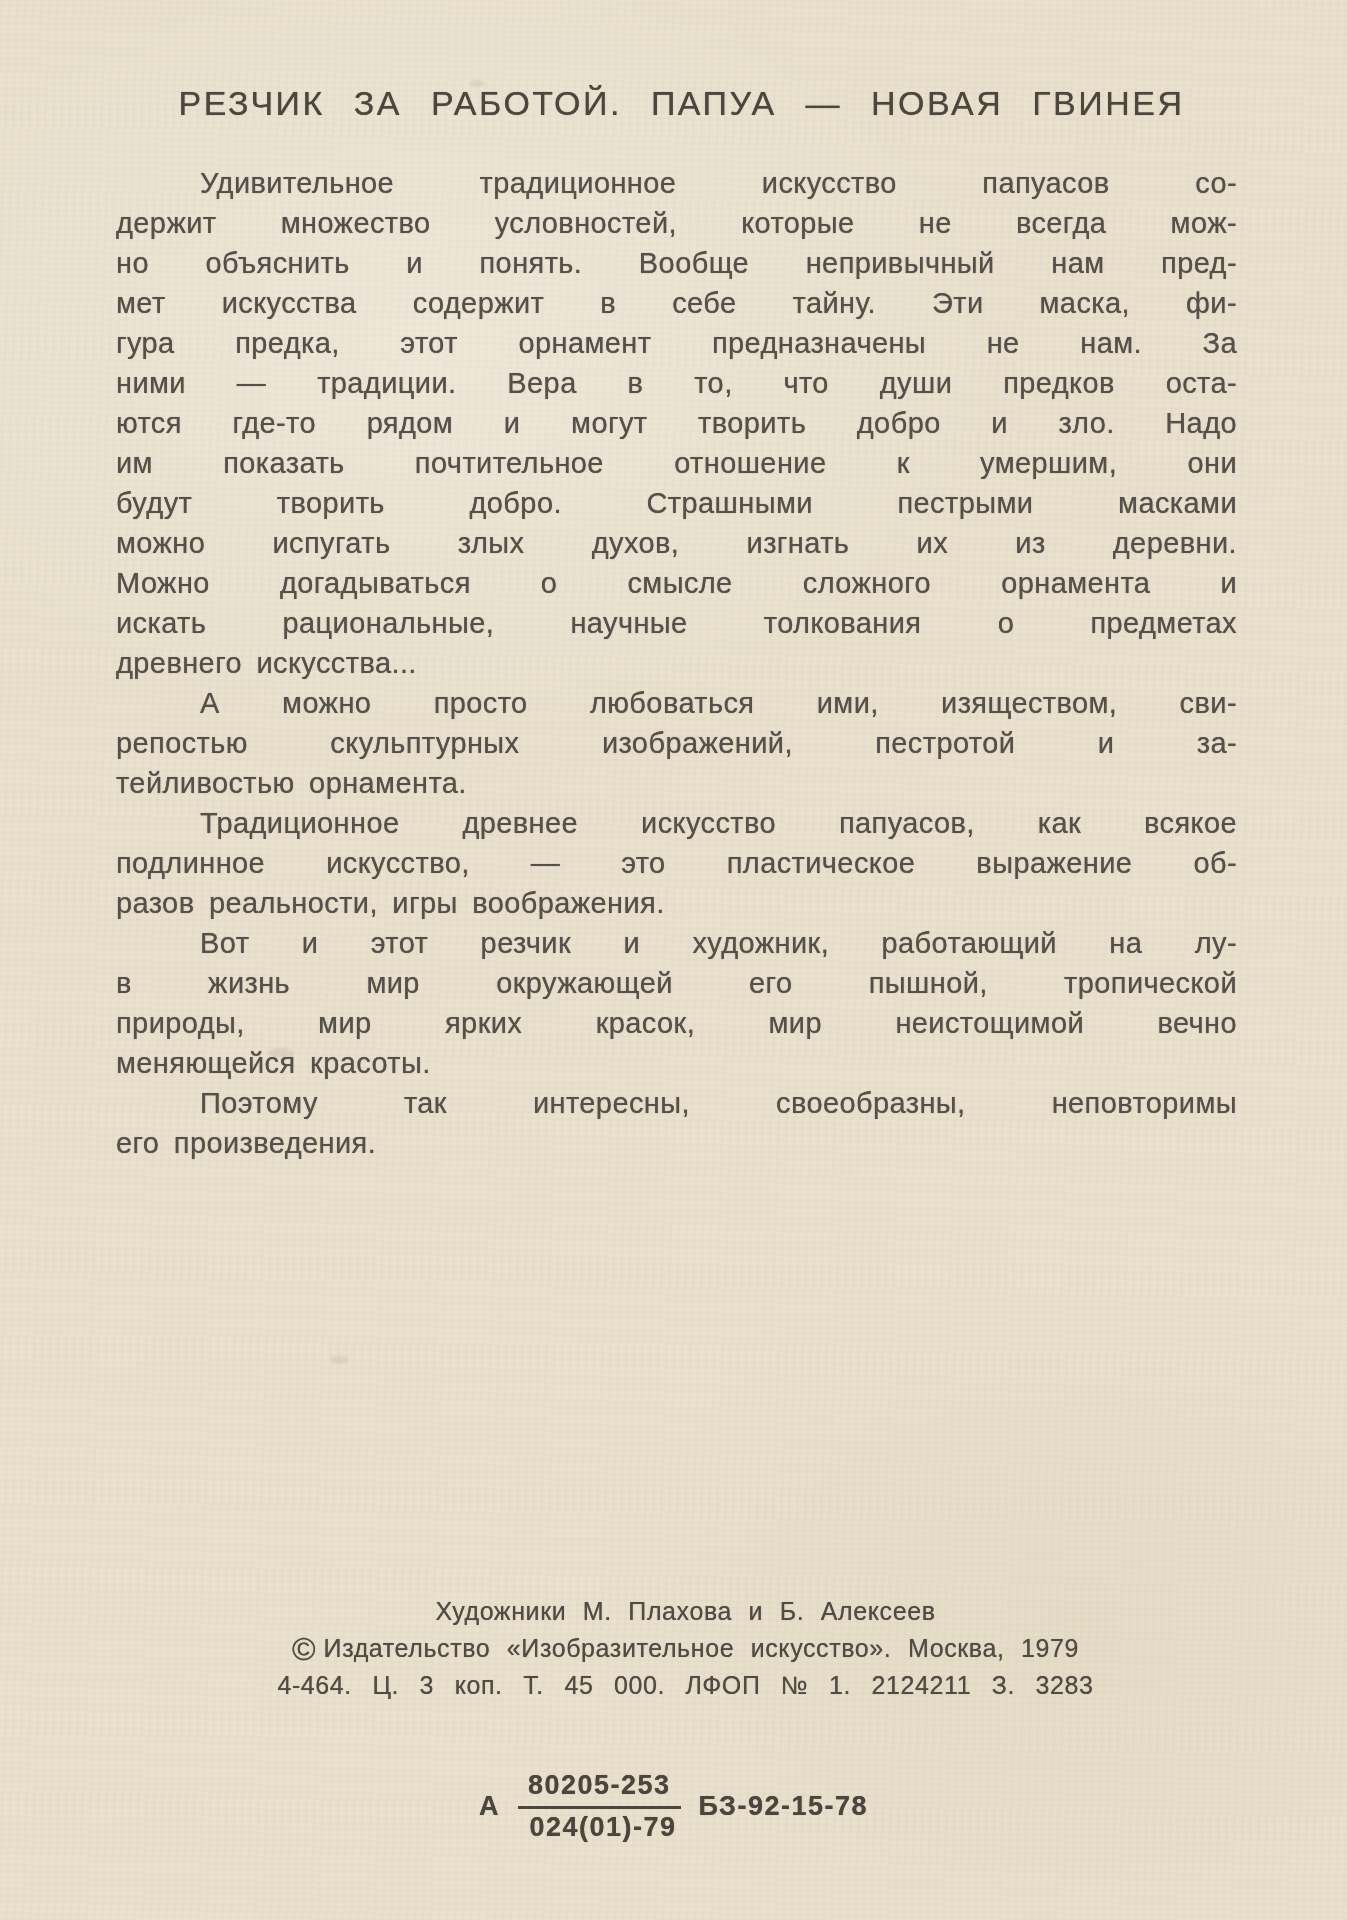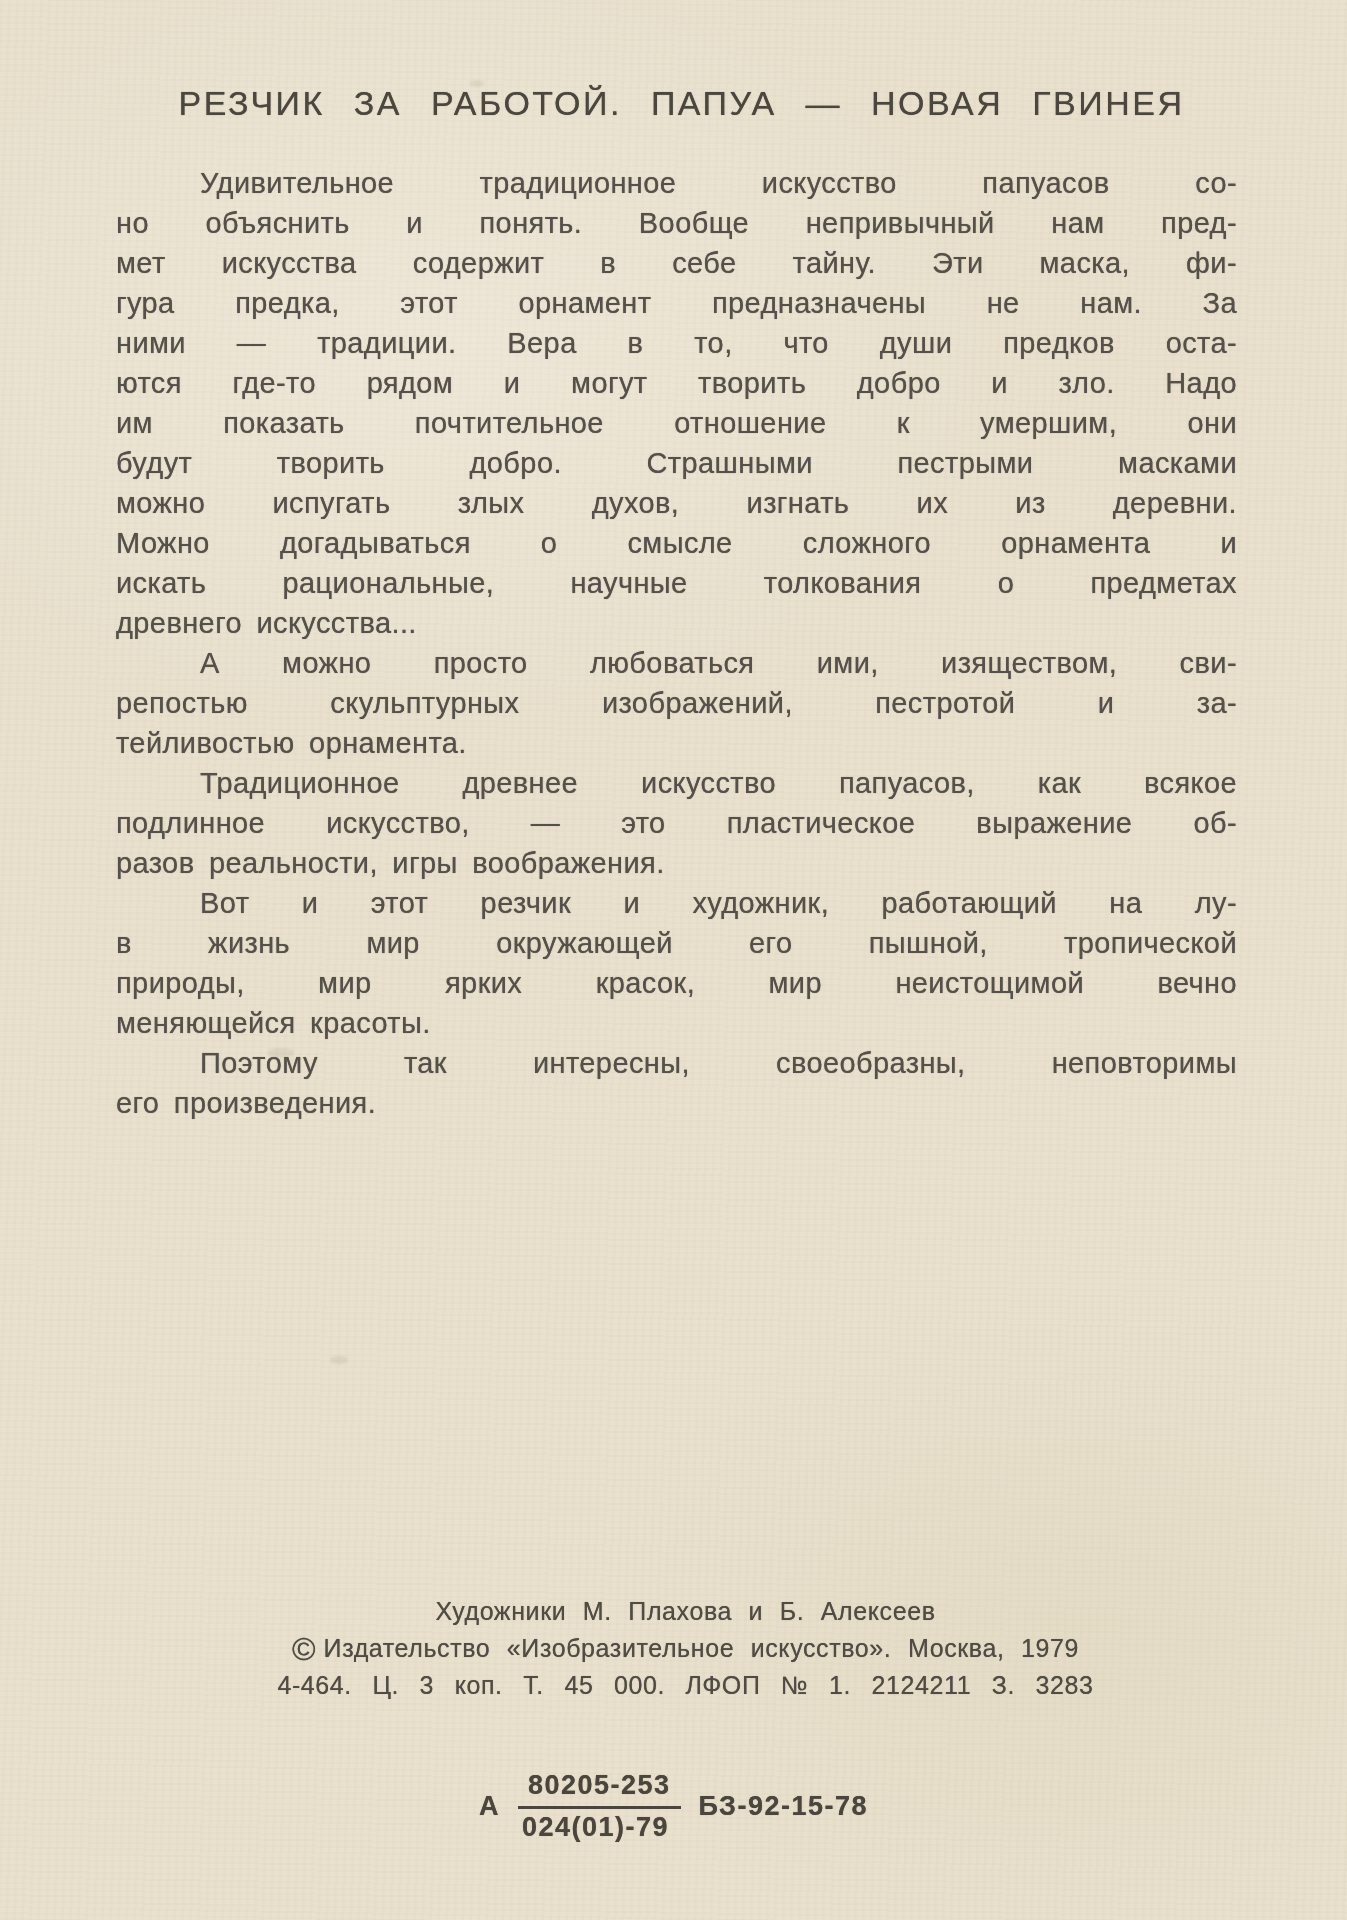--- a/index.html
+++ b/index.html
@@ -59,35 +59,36 @@
   .catalog{
     position:absolute;left:0;top:1770px;width:100%;
     display:flex;justify-content:center;align-items:center;
     gap:18px;
     font-weight:bold;
     font-size:27px;
     letter-spacing:1.5px;
     color:#4a463e;
     text-shadow:0 0 0.7px rgba(74,70,62,0.85);
   }
-  .frac{display:flex;flex-direction:column;align-items:flex-start;}
+  .frac{display:flex;flex-direction:column;align-items:flex-end;}
   .frac .num{padding:0 10px 5px;border-bottom:3.5px solid #4a463e;}
   .frac .den{padding:3px 4px 0;}
   .speck{position:absolute;border-radius:50%;background:rgba(110,95,70,0.10);filter:blur(1px);}
 </style>
 </head>
 <body>
 
 <div class="page">
 
   <div class="title">РЕЗЧИК ЗА РАБОТОЙ. ПАПУА — НОВАЯ ГВИНЕЯ</div>
 
   <div class="text-block">
 
     <div class="tl fst">Удивительное традиционное искусство папуасов со-</div>
+    <div class="tl">держит множество условностей, которые не всегда мож-</div>
     <div class="tl">но объяснить и понять. Вообще непривычный нам пред-</div>
     <div class="tl">мет искусства содержит в себе тайну. Эти маска, фи-</div>
     <div class="tl">гура предка, этот орнамент предназначены не нам. За</div>
     <div class="tl">ними — традиции. Вера в то, что души предков оста-</div>
     <div class="tl">ются где-то рядом и могут творить добро и зло. Надо</div>
     <div class="tl">им показать почтительное отношение к умершим, они</div>
     <div class="tl">будут творить добро. Страшными пестрыми масками</div>
     <div class="tl">можно испугать злых духов, изгнать их из деревни.</div>
     <div class="tl">Можно догадываться о смысле сложного орнамента и</div>
     <div class="tl">искать рациональные, научные толкования о предметах</div>

